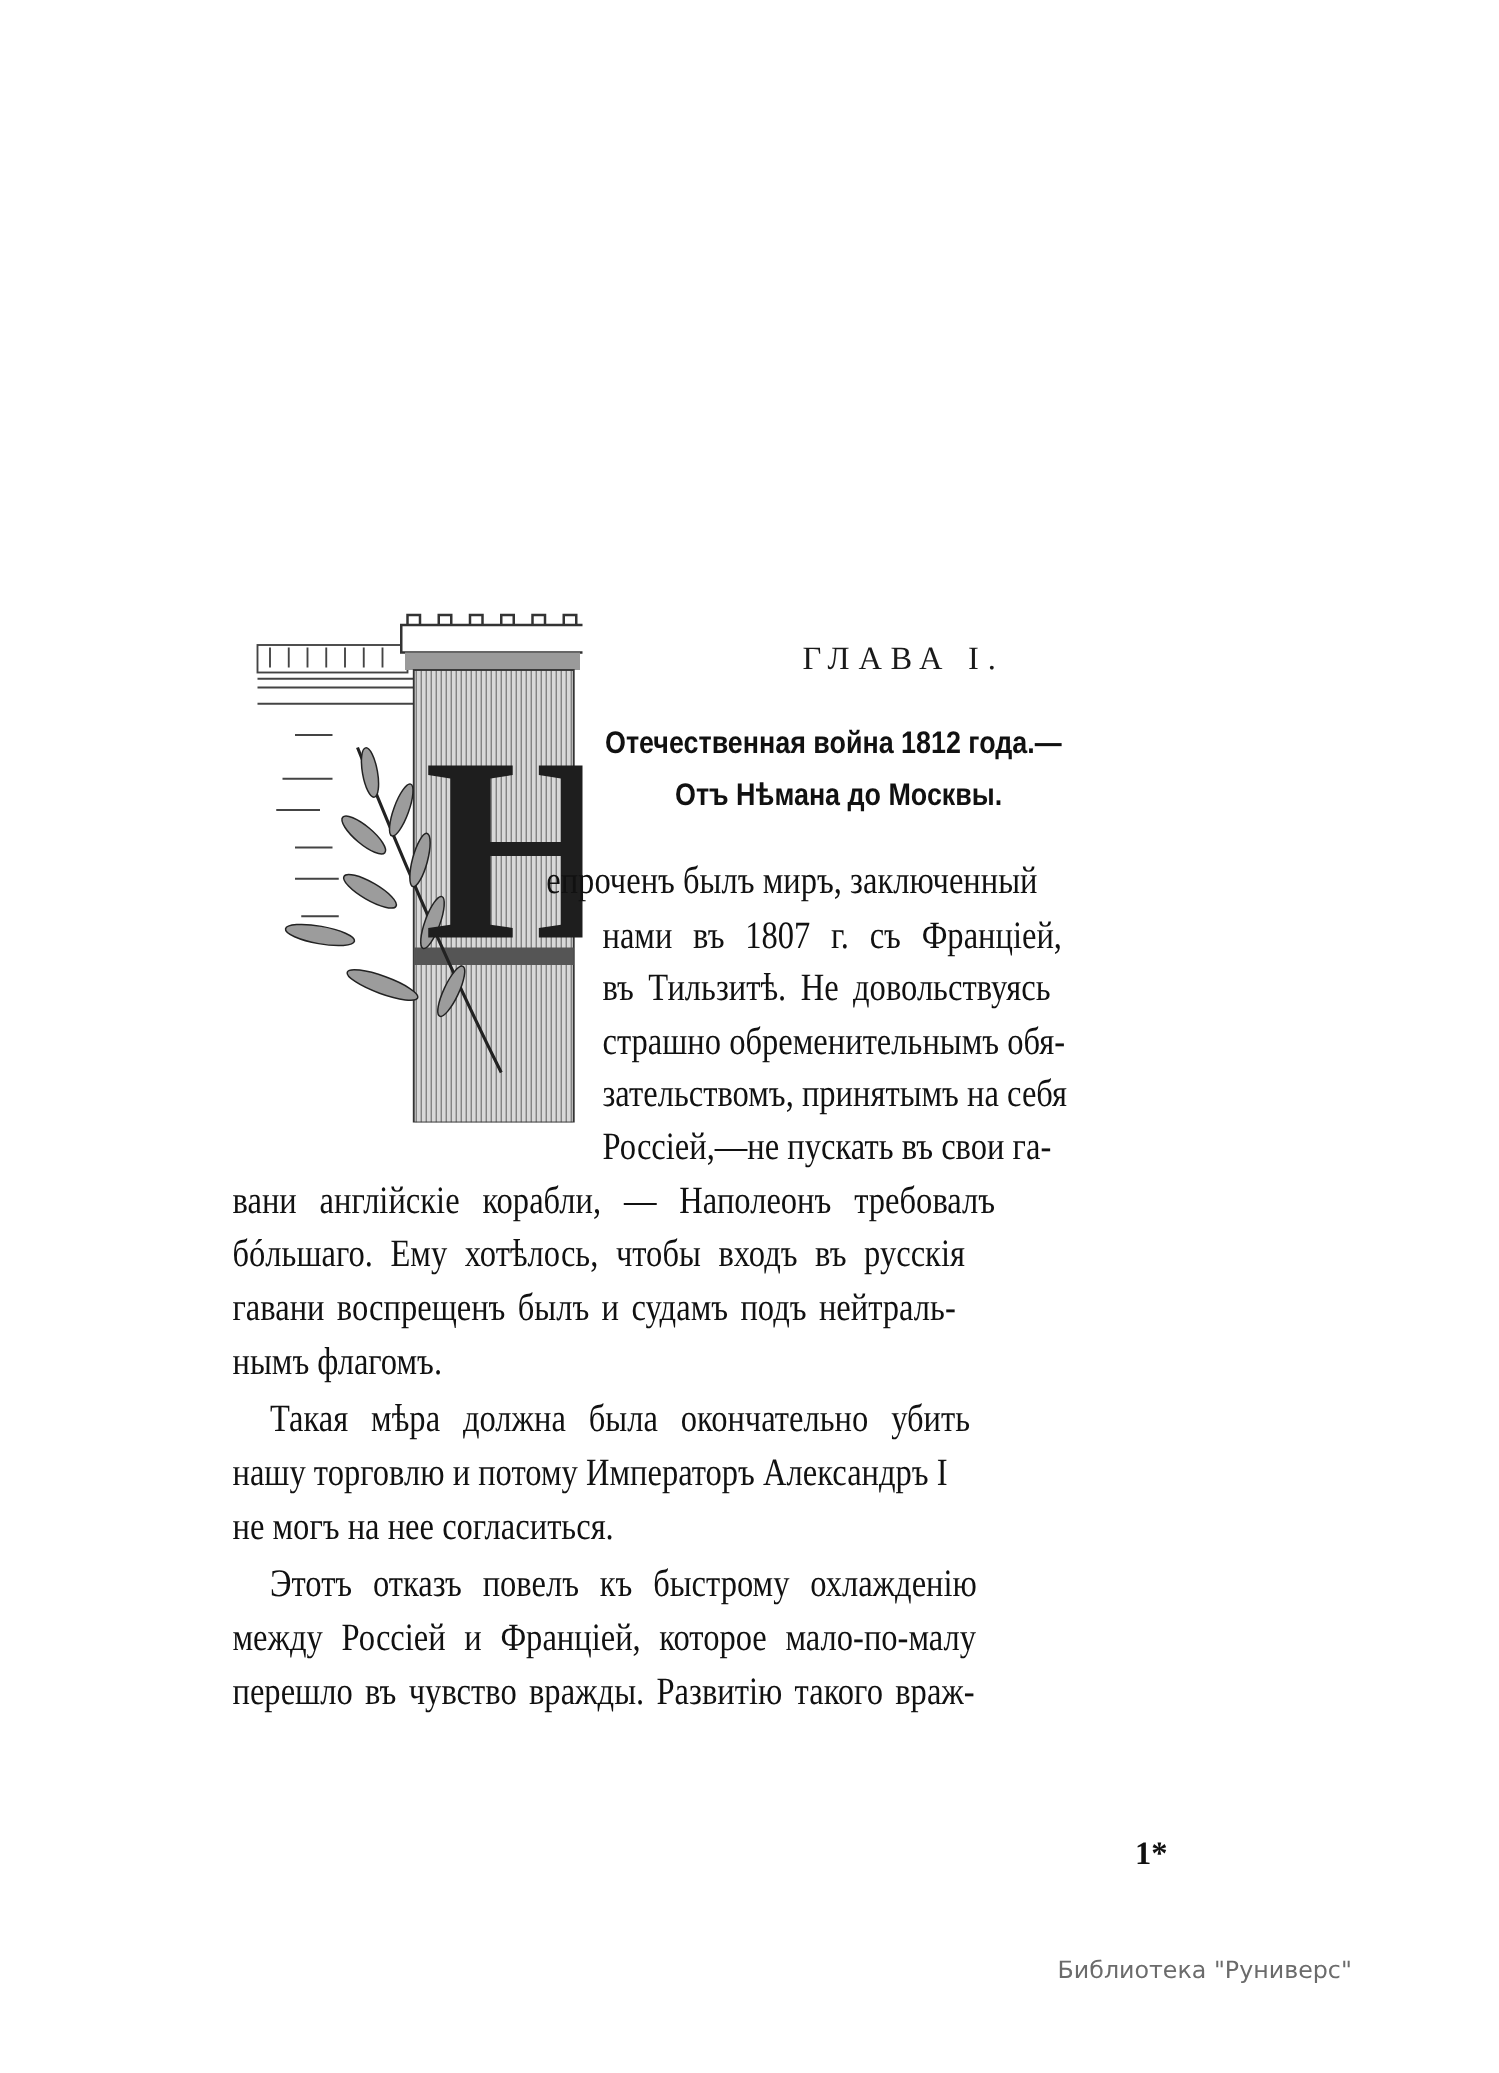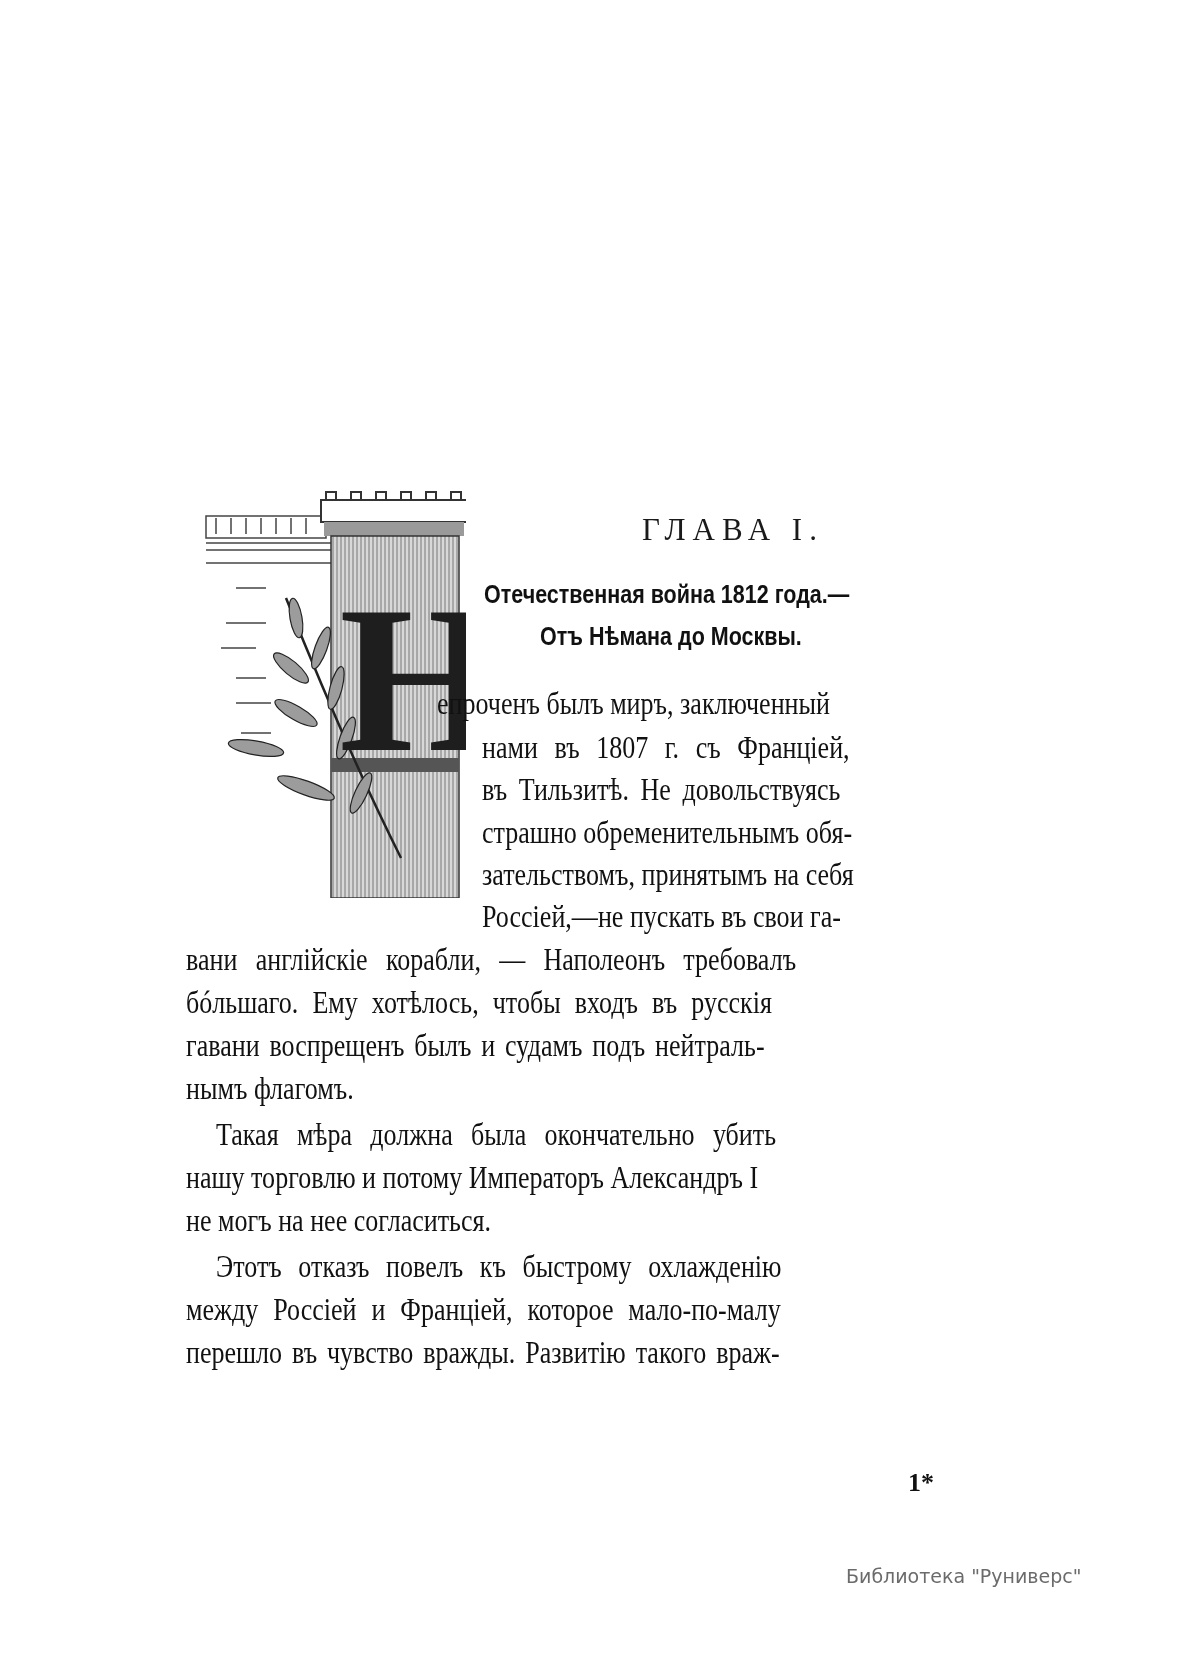--- a/index.html
+++ b/index.html
@@ -2,21 +2,21 @@
 <html><head>
 <meta charset="utf-8">
 <style>
   html, body { margin:0; padding:0; background:#ffffff; }
   body { width:1199px; height:1658px; position:relative; overflow:hidden;
          font-family:"Liberation Serif","DejaVu Serif",serif; color:#111; }
   .page { position:absolute; left:0; top:0; width:1199px; height:1658px; }
 
   .initial { position:absolute; left:196px; top:488px; width:270px; height:410px; }
 
-  .chapter { position:absolute; left:642px; top:512px; font-size:31px; letter-spacing:7px;
+  .chapter { position:absolute; left:642px; top:512px; font-size:26px; letter-spacing:7px;
              font-weight:normal; color:#1a1a1a; }
   .subtitle { position:absolute; top:580px; font-weight:bold; font-size:25px; color:#111;
               font-family:"Liberation Sans","DejaVu Sans",sans-serif; transform:scaleX(0.86);
               transform-origin:left top; white-space:nowrap; }
   .sub1 { left:484px; }
   .sub2 { left:540px; top:622px; }
 
   .line { position:absolute; font-size:31px; white-space:nowrap; color:#111;
           transform-origin:left top; }
   .pagenum { position:absolute; left:908px; top:1468px; font-weight:bold; font-size:26px; }

